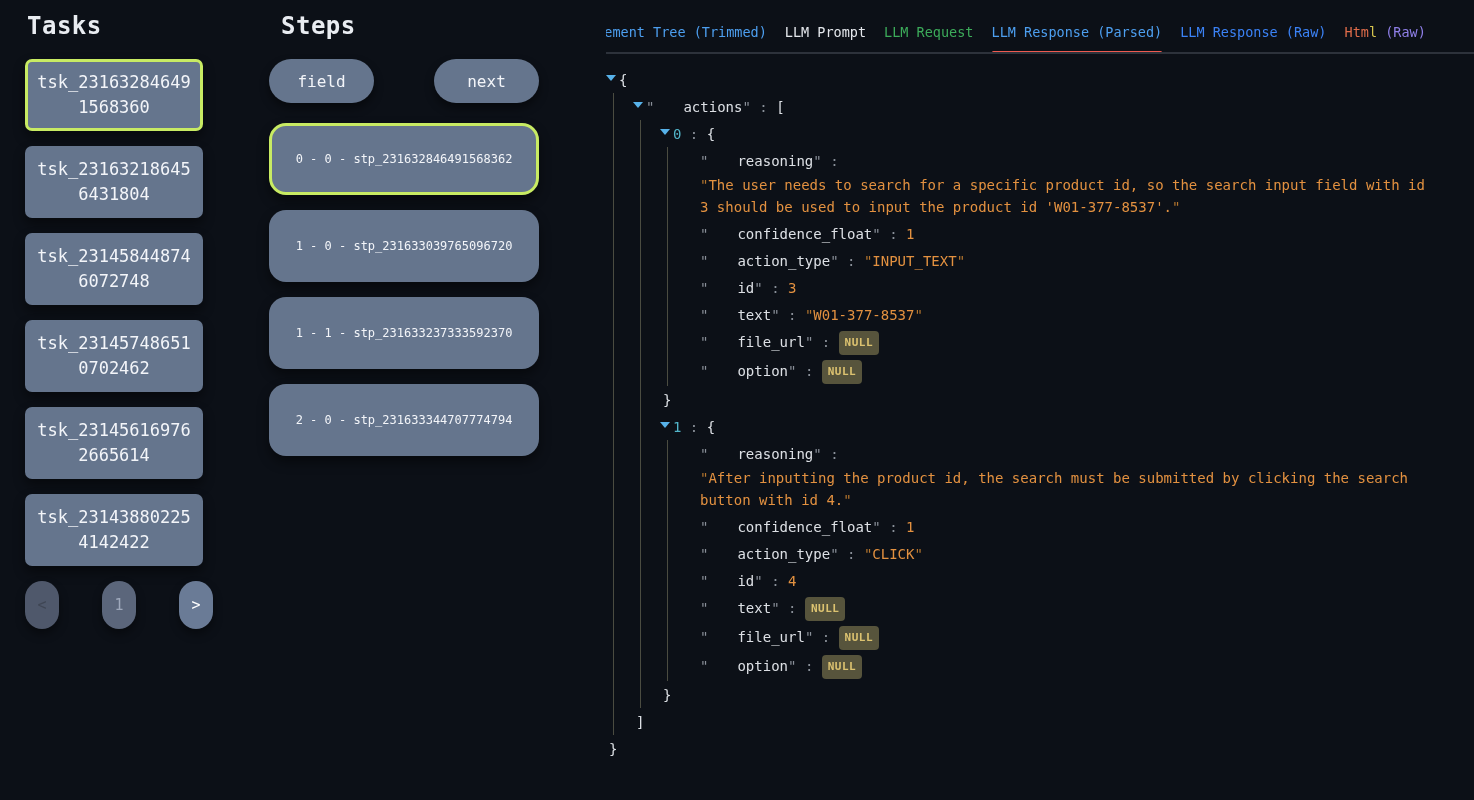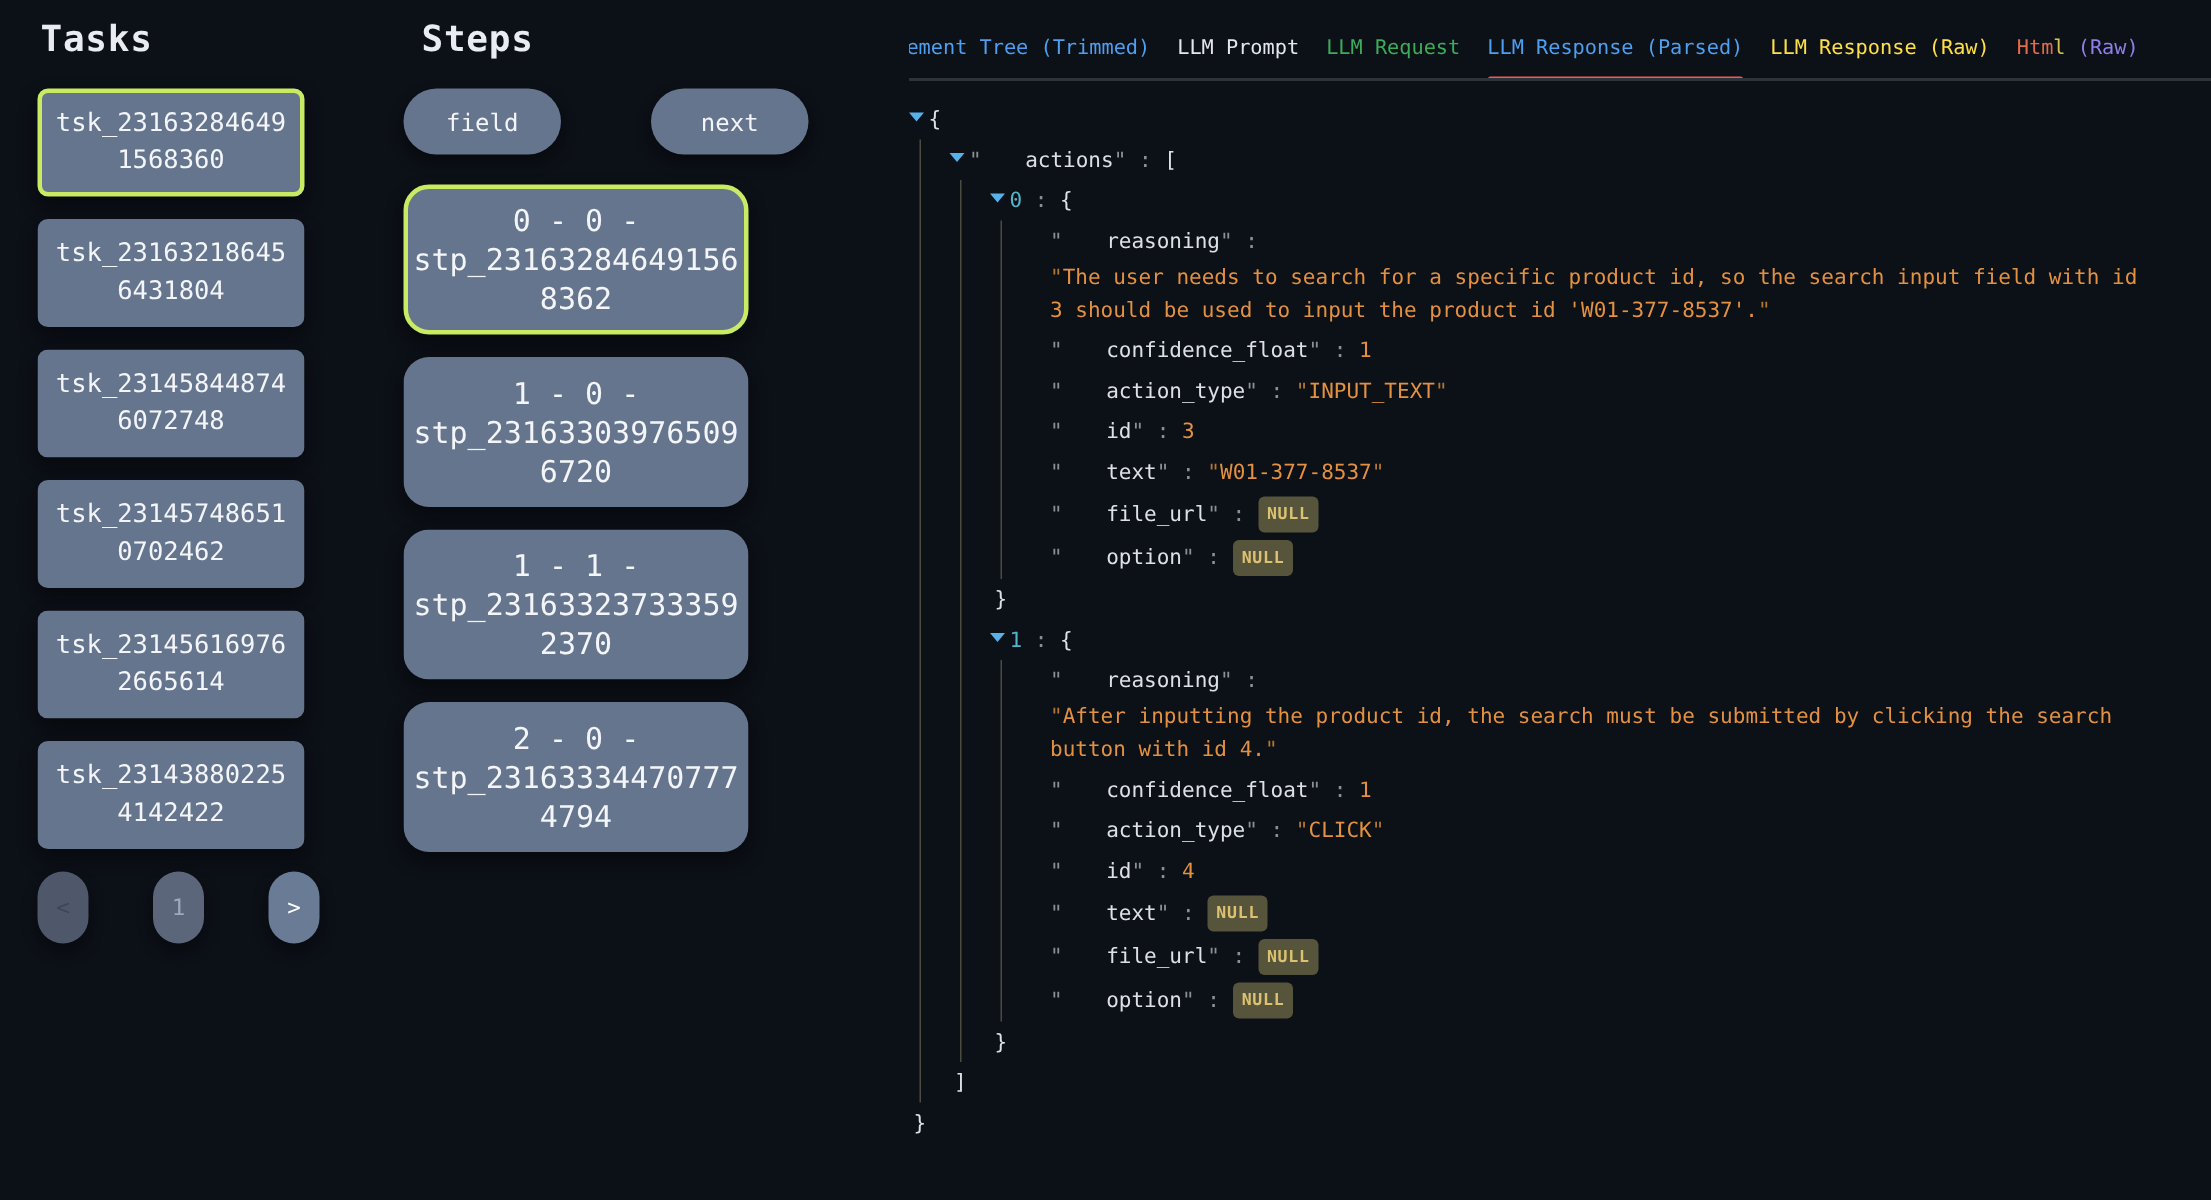--- a/index.html
+++ b/index.html
@@ -43,24 +43,24 @@
 
   
   .steps-col { position:absolute; left:269px; top:0; width:270px; }
   .steps-nav { display:flex; justify-content:space-between; margin-bottom:20px; }
   .nav-btn {
     width:105px; height:44px; border:none; border-radius:22px;
     background:#65758d; color:#f3f5f9; font-family:inherit; font-size:16px;
     box-shadow:0 5px 10px rgba(0,0,0,0.45); cursor:pointer;
   }
   .step-btn {
-    display:block; width:230px; min-height:72px; margin-bottom:15px;
+    display:block; width:270px; min-height:72px; margin-bottom:15px;
     background:#65758d; color:#f3f5f9;
     border:3px solid transparent; border-radius:17px;
-    font-family:inherit; font-size:20px; line-height:26px;
+    font-family:inherit; font-size:12px; line-height:26px;
     padding:8px 0; text-align:center;
     box-shadow:0 6px 12px rgba(0,0,0,0.45);
     cursor:pointer; overflow-wrap:break-word;
   }
   .step-btn.selected { border-color:#c8eb63; }
 
   
   .artifacts { position:absolute; left:606px; top:0; right:0; height:800px; }
   .tabs-outer { overflow:hidden; border-bottom:2px solid #2d323b; margin-top:24px; }
   .tabs-inner { display:flex; gap:18px; white-space:nowrap; }
@@ -135,21 +135,21 @@
       </div>
   </section>
 
   <section class="artifacts">
     <div class="tabs-outer">
       <div class="tabs-inner" id="tabs-inner">
           <div class="tab"><span class="tab-part" style="color: rgb(77, 159, 240);">Element Tree (Trimmed)</span></div>
           <div class="tab"><span class="tab-part" style="color: rgb(228, 231, 236);">LLM Prompt</span></div>
           <div class="tab"><span class="tab-part" style="color: rgb(60, 171, 90);">LLM Request</span></div>
           <div class="tab active"><span class="tab-part" style="color: rgb(77, 159, 240);">LLM Response (Parsed)</span></div>
-          <div class="tab"><span class="tab-part" style="color: #fde047; margin-top: 21px;">LLM Response (Raw)</span></div>
+          <div class="tab"><span class="tab-part" style="color: #3b82f6; margin-top: 21px;">LLM Response (Raw)</span></div>
           <div class="tab"><span class="tab-part" style="color: rgb(224, 108, 74);">Htm</span><span class="tab-part" style="color: rgb(213, 196, 78);">l</span><span class="tab-part" style="color: rgb(143, 127, 232);"> (Raw)</span></div>
         </div>
     </div>
     <div class="jt" id="json-tree">
         <div class="jt-node">
           <div class="jt-line jt-open"><div class="jt-arrow"></div><span class="jt-brace">{</span></div>
           <div class="jt-children">
             <div class="jt-node">
               <div class="jt-line jt-open"><div class="jt-arrow"></div><span class="jt-q">"</span><span class="jt-key">actions</span><span class="jt-q">"</span><span class="jt-colon"> : </span><span class="jt-brace">[</span></div>
               <div class="jt-children">

